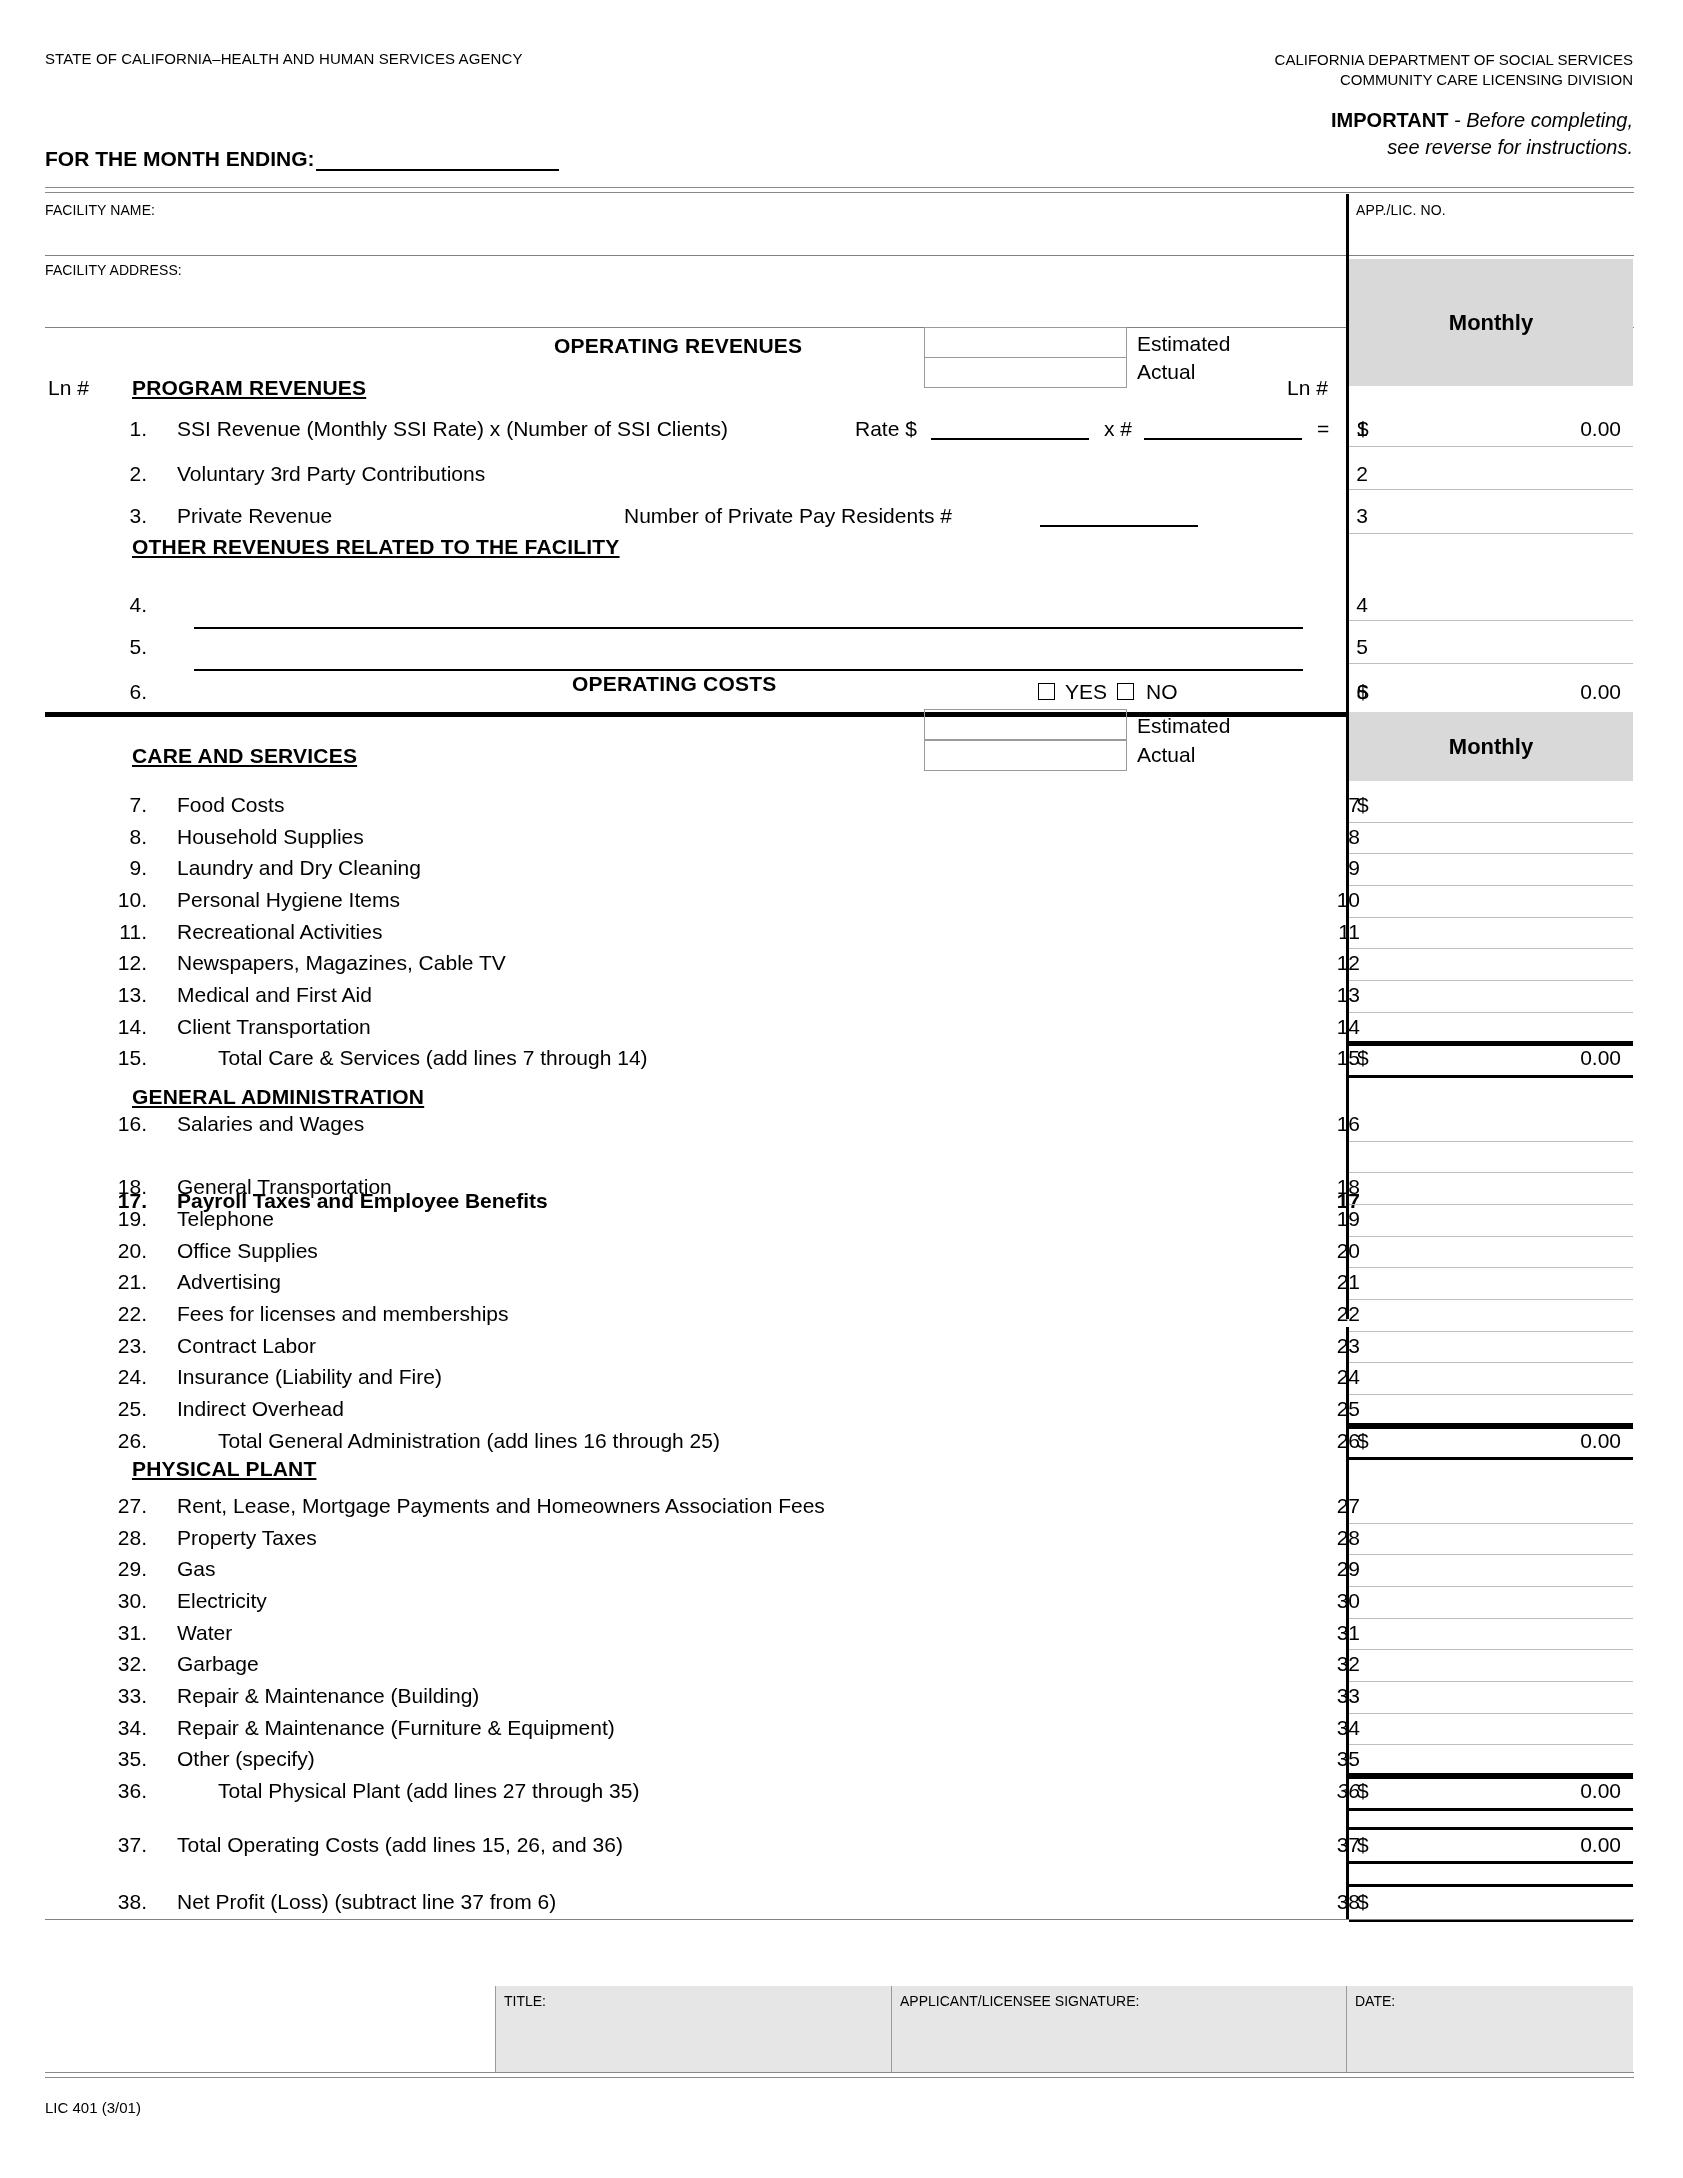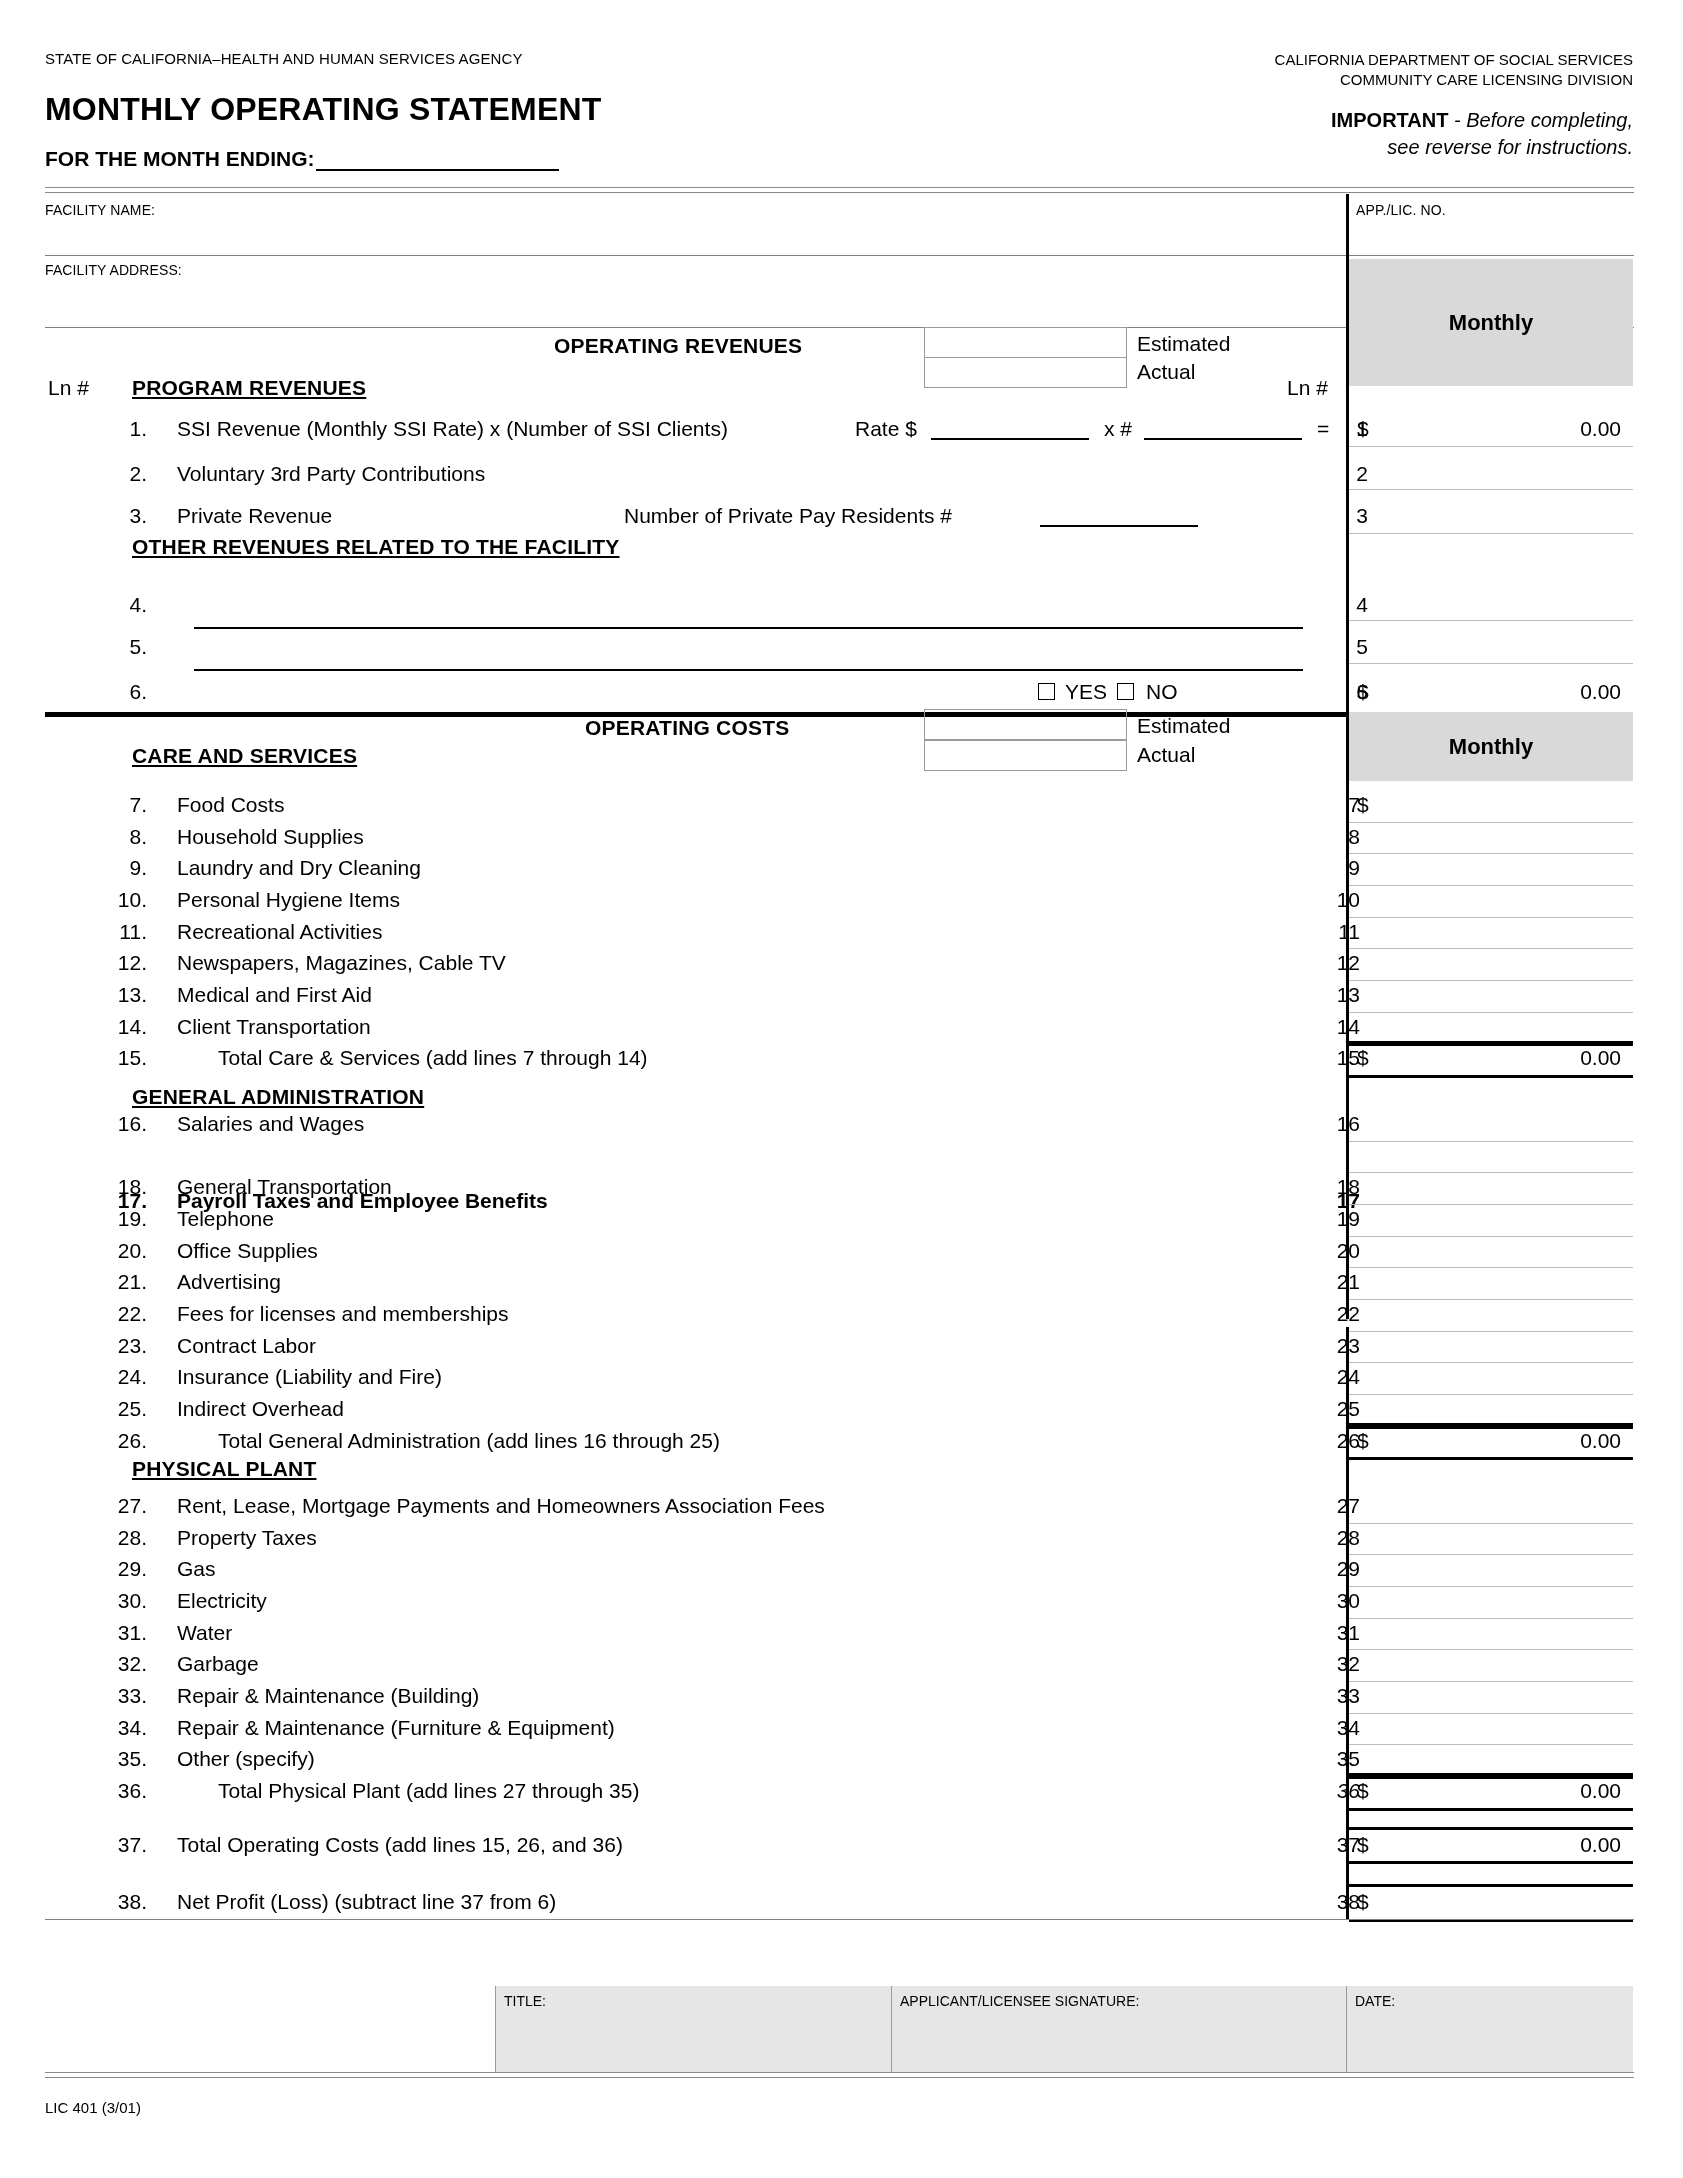--- a/index.html
+++ b/index.html
@@ -79,21 +79,20 @@
 <body>
 
 <div class="page">
 
   <div class="hdr-left">STATE OF CALIFORNIA–HEALTH AND HUMAN SERVICES AGENCY</div>
   <div class="hdr-right">
     <div>CALIFORNIA DEPARTMENT OF SOCIAL SERVICES</div>
     <div>COMMUNITY CARE LICENSING DIVISION</div>
   </div>
 
-  <div class="title">MONTHLY OPERATING STATEMENT</div>
 
   <div class="month-ending">
     <span>FOR THE MONTH ENDING:</span>
     <span class="blank"></span>
   </div>
 
   <div class="important">
     <div>
       <b>IMPORTANT</b><span> - Before completing,</span>
     </div>
@@ -197,21 +196,21 @@
     <span class="r-txt" style="left:1101px;">NO</span>
     <span class="r-num2" style="left:1283px;">6</span>
   </div>
   <div class="amt" style="left:1349px; top:677px; width:284px; height:32px;">
     <span class="dollar">$</span>
     <span class="val">0.00</span>
   </div>
 
   <div style="position:absolute;left:45px;top:712px;width:1302px;height:5px;background:#000;"></div>
 
-  <div class="sec-title" style="left:572px; top:716px;margin-left:13px;">OPERATING COSTS</div>
+  <div class="sec-title" style="left:572px; top:672px;">OPERATING COSTS</div>
   <div class="ea-box" style="left:924px; top:709px; width:203px; height:31px;"></div>
   <div class="ea-box" style="left:924px; top:740px; width:203px; height:31px;"></div>
   <div class="ea-lbl" style="left:1137px; top:714px;">Estimated</div>
   <div class="ea-lbl" style="left:1137px; top:743px;">Actual</div>
   <div class="sec-sub" style="left:132px; top:744px;">CARE AND SERVICES</div>
 
   <div class="monthly-hd" style="left:1349px; top:712px; width:284px; height:69px;">Monthly</div>
 
   <div class="sec-sub" style="left:132px; top:1085px;">GENERAL ADMINISTRATION</div>
   <div class="sec-sub" style="left:132px; top:1457px;">PHYSICAL PLANT</div>

